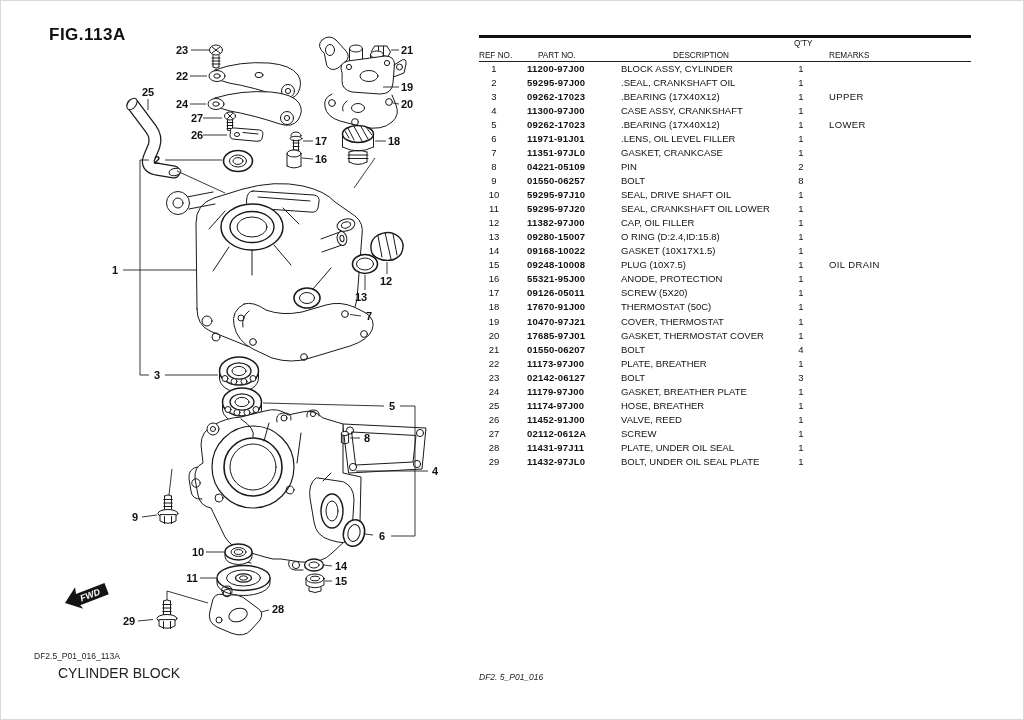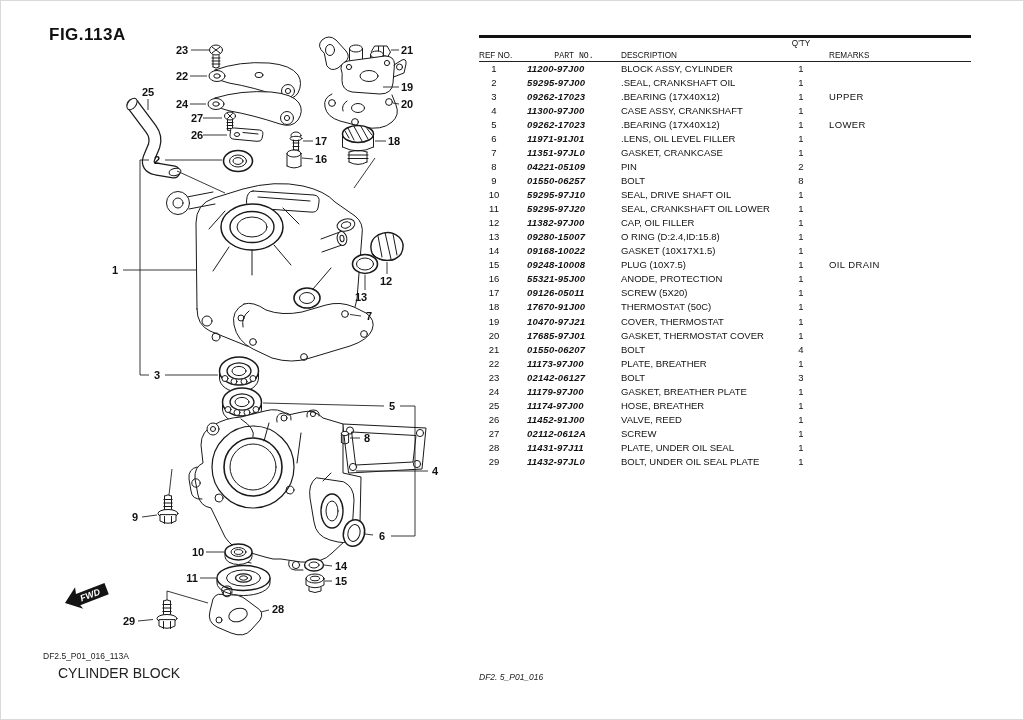--- a/index.html
+++ b/index.html
@@ -12,35 +12,35 @@
   svg .w{stroke:#1a1a1a;stroke-width:1;fill:#fff;stroke-linecap:round;stroke-linejoin:round;}
   svg .ld{stroke:#222;stroke-width:.9;fill:none;}
   svg .co{font:bold 11px "Liberation Sans",sans-serif;fill:#111;text-anchor:middle;}
   svg .fwdt{font:italic bold 9px "Liberation Sans",sans-serif;fill:#fff;}
   
   .panel{position:absolute;left:478px;top:32px;width:492px;}
   .ptitle{height:20px;line-height:20px;font-size:14px;font-weight:bold;letter-spacing:.2px;}
   .rule-thick{margin-top:2px;height:2.5px;background:#111;}
   .colhead{position:relative;height:23px;font-size:8.2px;}
   .colhead span{position:absolute;}
-  .h-qty{left:302px;width:40px;top:1px;text-align:center;}
+  .h-qty{left:315px;width:40px;top:1px;}
   .h-ref{left:0;width:44px;bottom:1px;text-align:left;}
-  .h-part{left:48px;width:94px;bottom:1px;text-align:center;font-family:Liberation Mono, monospace;}
-  .h-desc{left:142px;width:160px;bottom:1px;text-align:left;}
+  .h-part{left:59px;width:94px;bottom:1px;text-align:left;}
+  .h-desc{left:142px;width:160px;bottom:1px;text-align:center;}
   .h-remarks{left:350px;right:0;bottom:1px;text-align:left;}
   .rule-thin{height:1.2px;background:#222;}
   .prow{display:grid;grid-template-columns:30px 18px 94px 160px 40px 8px 1fr;height:14.05px;
         line-height:14.05px;font-size:9.5px;}
   .c-ref{grid-column:1;text-align:center;}
-  .c-part{grid-column:3;font-weight:bold;letter-spacing:.2px;font-style:italic;}
+  .c-part{grid-column:3;font-weight:bold;letter-spacing:.2px;}
   .c-desc{grid-column:4;white-space:nowrap;}
   .c-qty{grid-column:5;text-align:center;}
   .c-remarks{grid-column:7;letter-spacing:.4px;}
   
-  .f1{position:absolute;left:42px;top:650px;font-size:8.5px;color:#222;}
+  .f1{position:absolute;left:33px;top:650px;font-size:8.5px;color:#222;}
   .f2{position:absolute;left:57px;top:664px;font-size:14px;color:#222;}
   .fc{position:absolute;left:478px;top:671px;font-size:8.5px;color:#222;font-style:italic;}
 </style>
 </head>
 <body>
 
 <div class="sheet">
 
   <div class="fig-label">FIG.113A</div>
 

